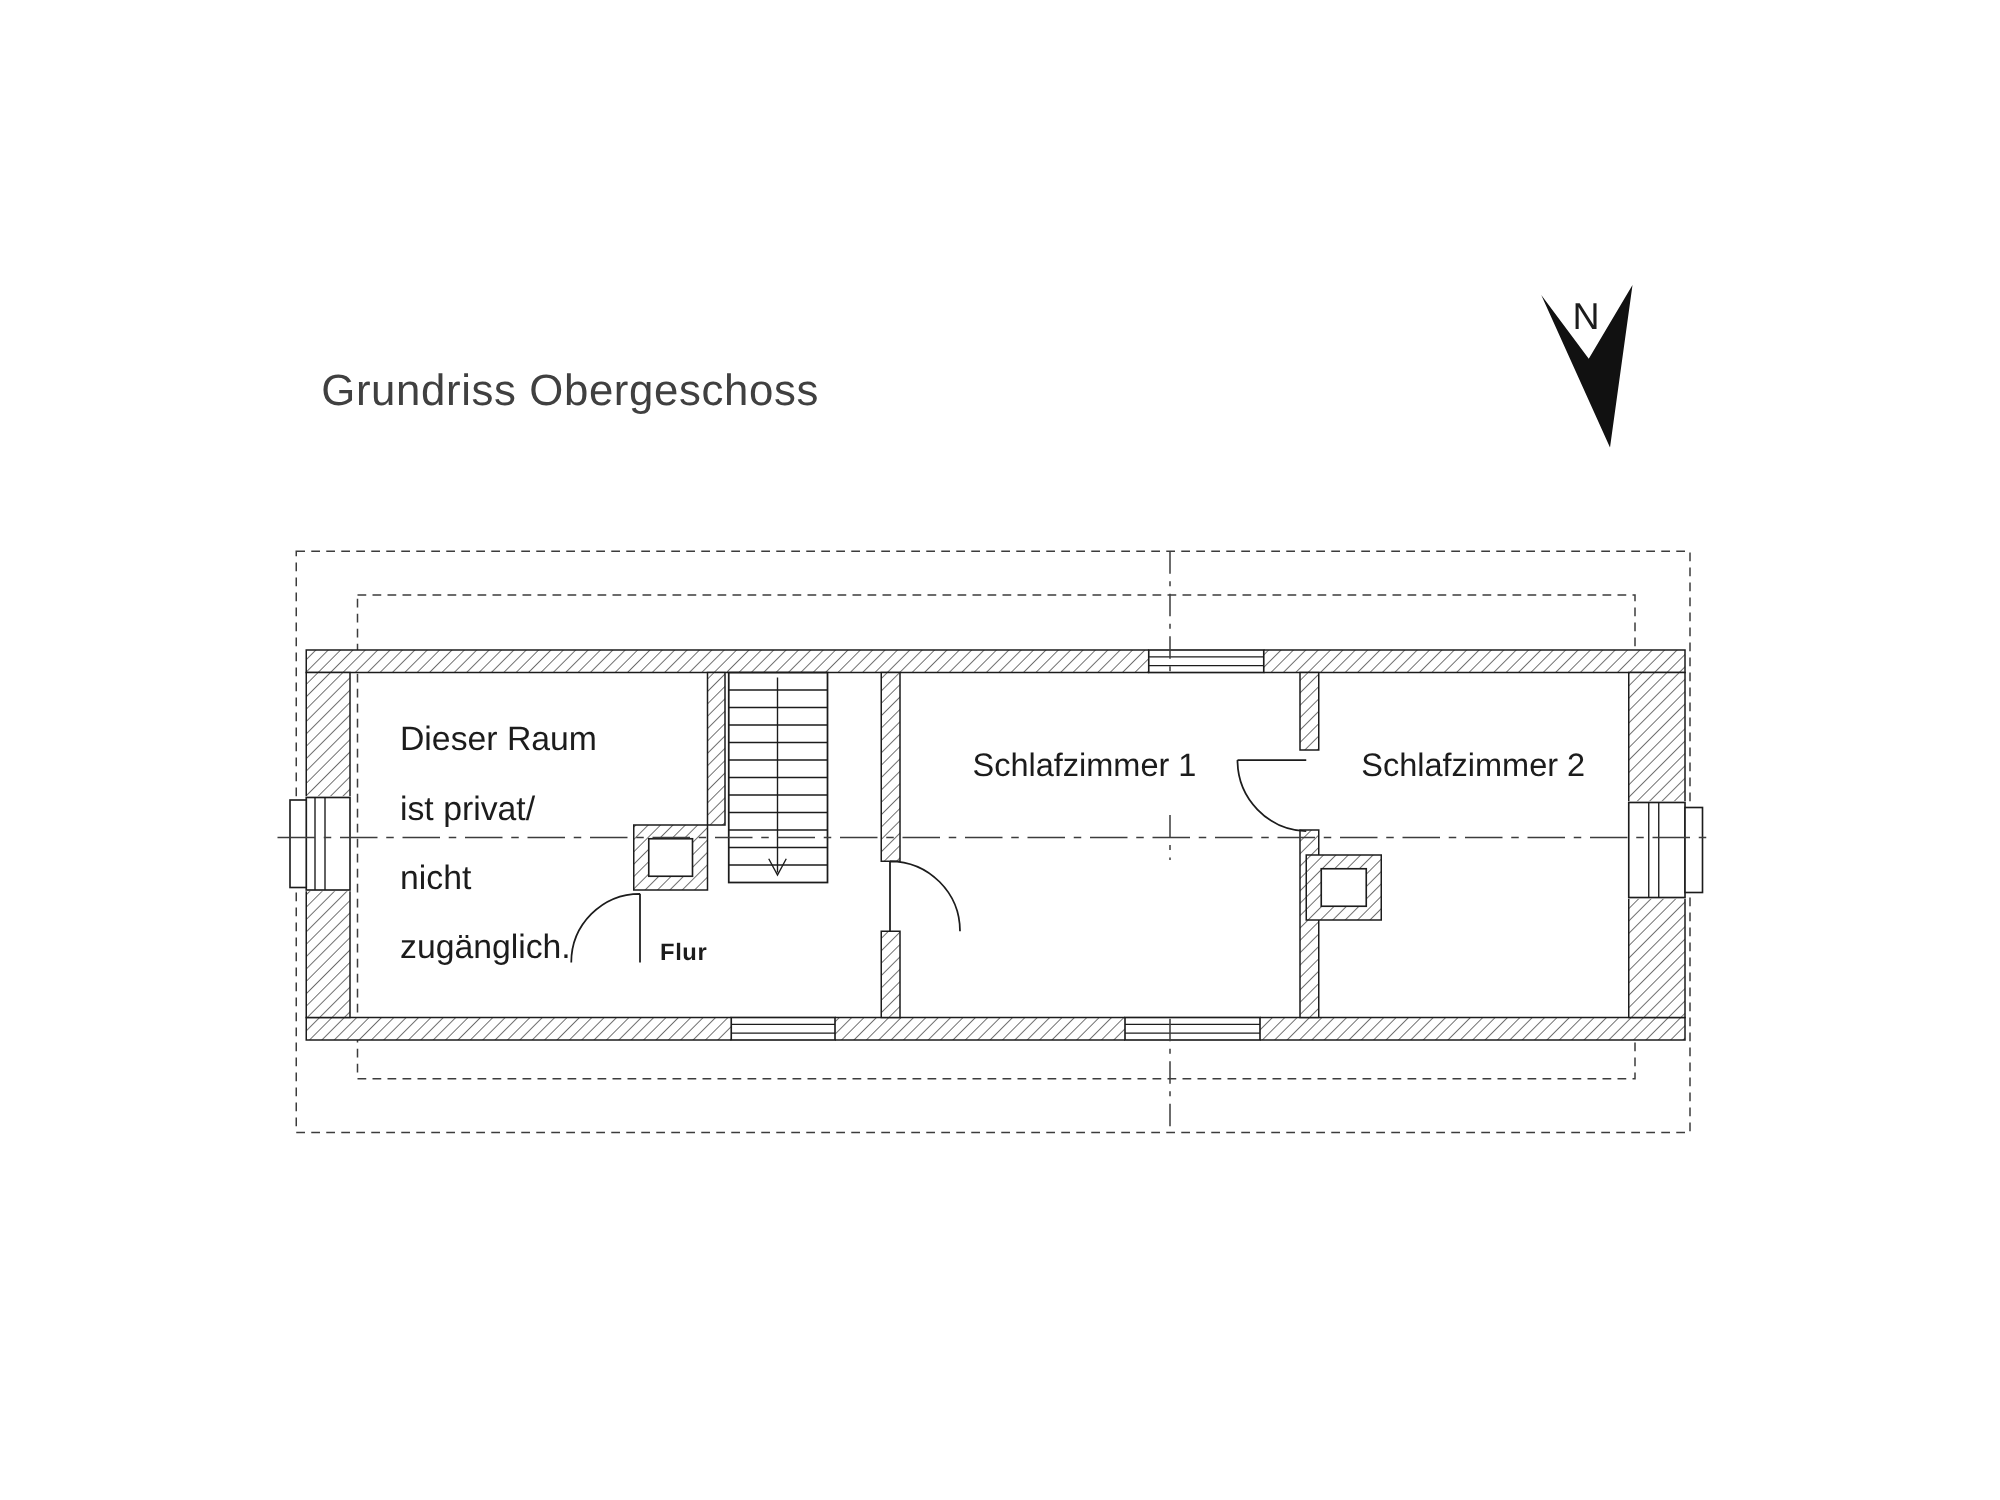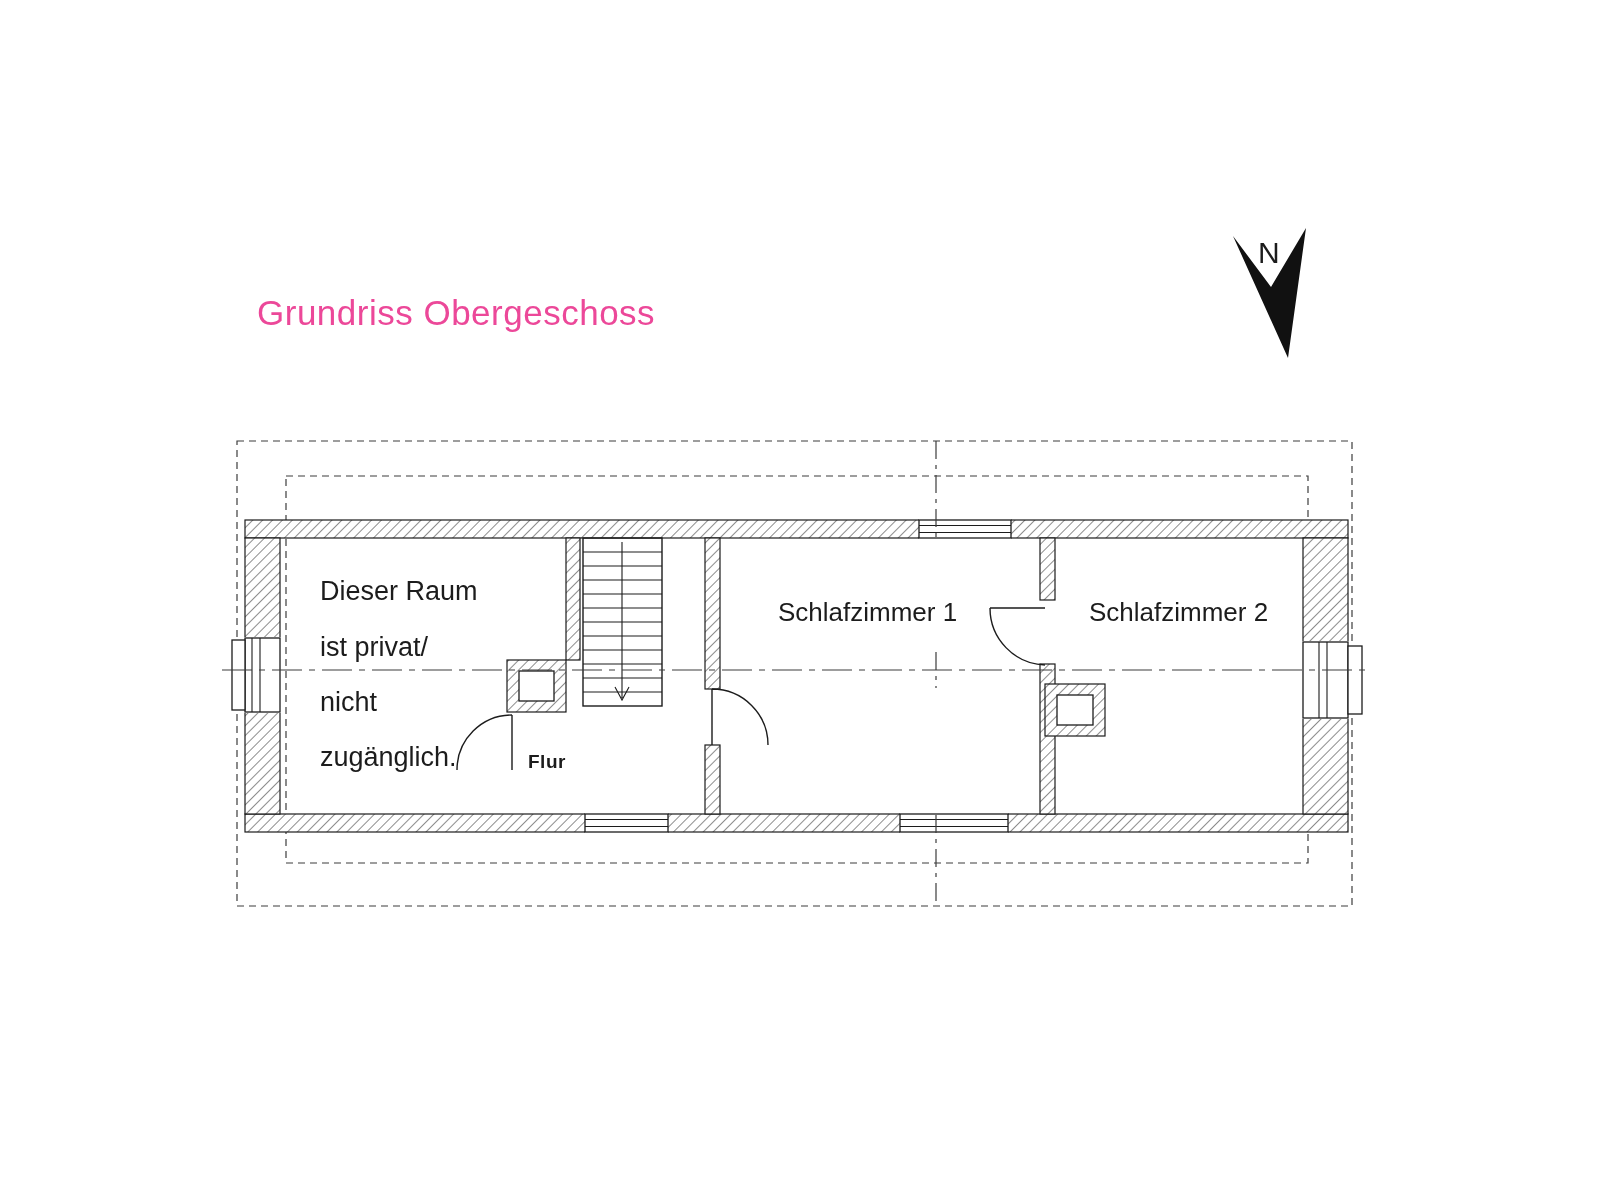--- a/index.html
+++ b/index.html
@@ -5,21 +5,21 @@
   html,body { margin:0; padding:0; }
   body {
     width:1600px; height:1200px;
     background:#ffffff;
     font-family:"Liberation Sans", sans-serif;
     position:relative;
     overflow:hidden;
   }
   .title {
     position:absolute; left:257px; top:293px;
-    font-size:35px; letter-spacing:0.5px; color:#ec4899;
+    font-size:35px; letter-spacing:0.5px; color:#404040;
     white-space:nowrap;
   }
   svg { position:absolute; left:0; top:0; }
   svg text { fill:#1c1c1c; font-family:"Liberation Sans", sans-serif; }
   .private-label { font-size:27px; }
   .room-label { font-size:26px; }
   .hall-label { font-size:19px; font-weight:bold; letter-spacing:0.5px; }
   .compass-label { font-size:30px; }
   .ln   { stroke:#1c1c1c; stroke-width:1.4; fill:none; }
   .thin { stroke:#1c1c1c; stroke-width:1.1; fill:none; }

